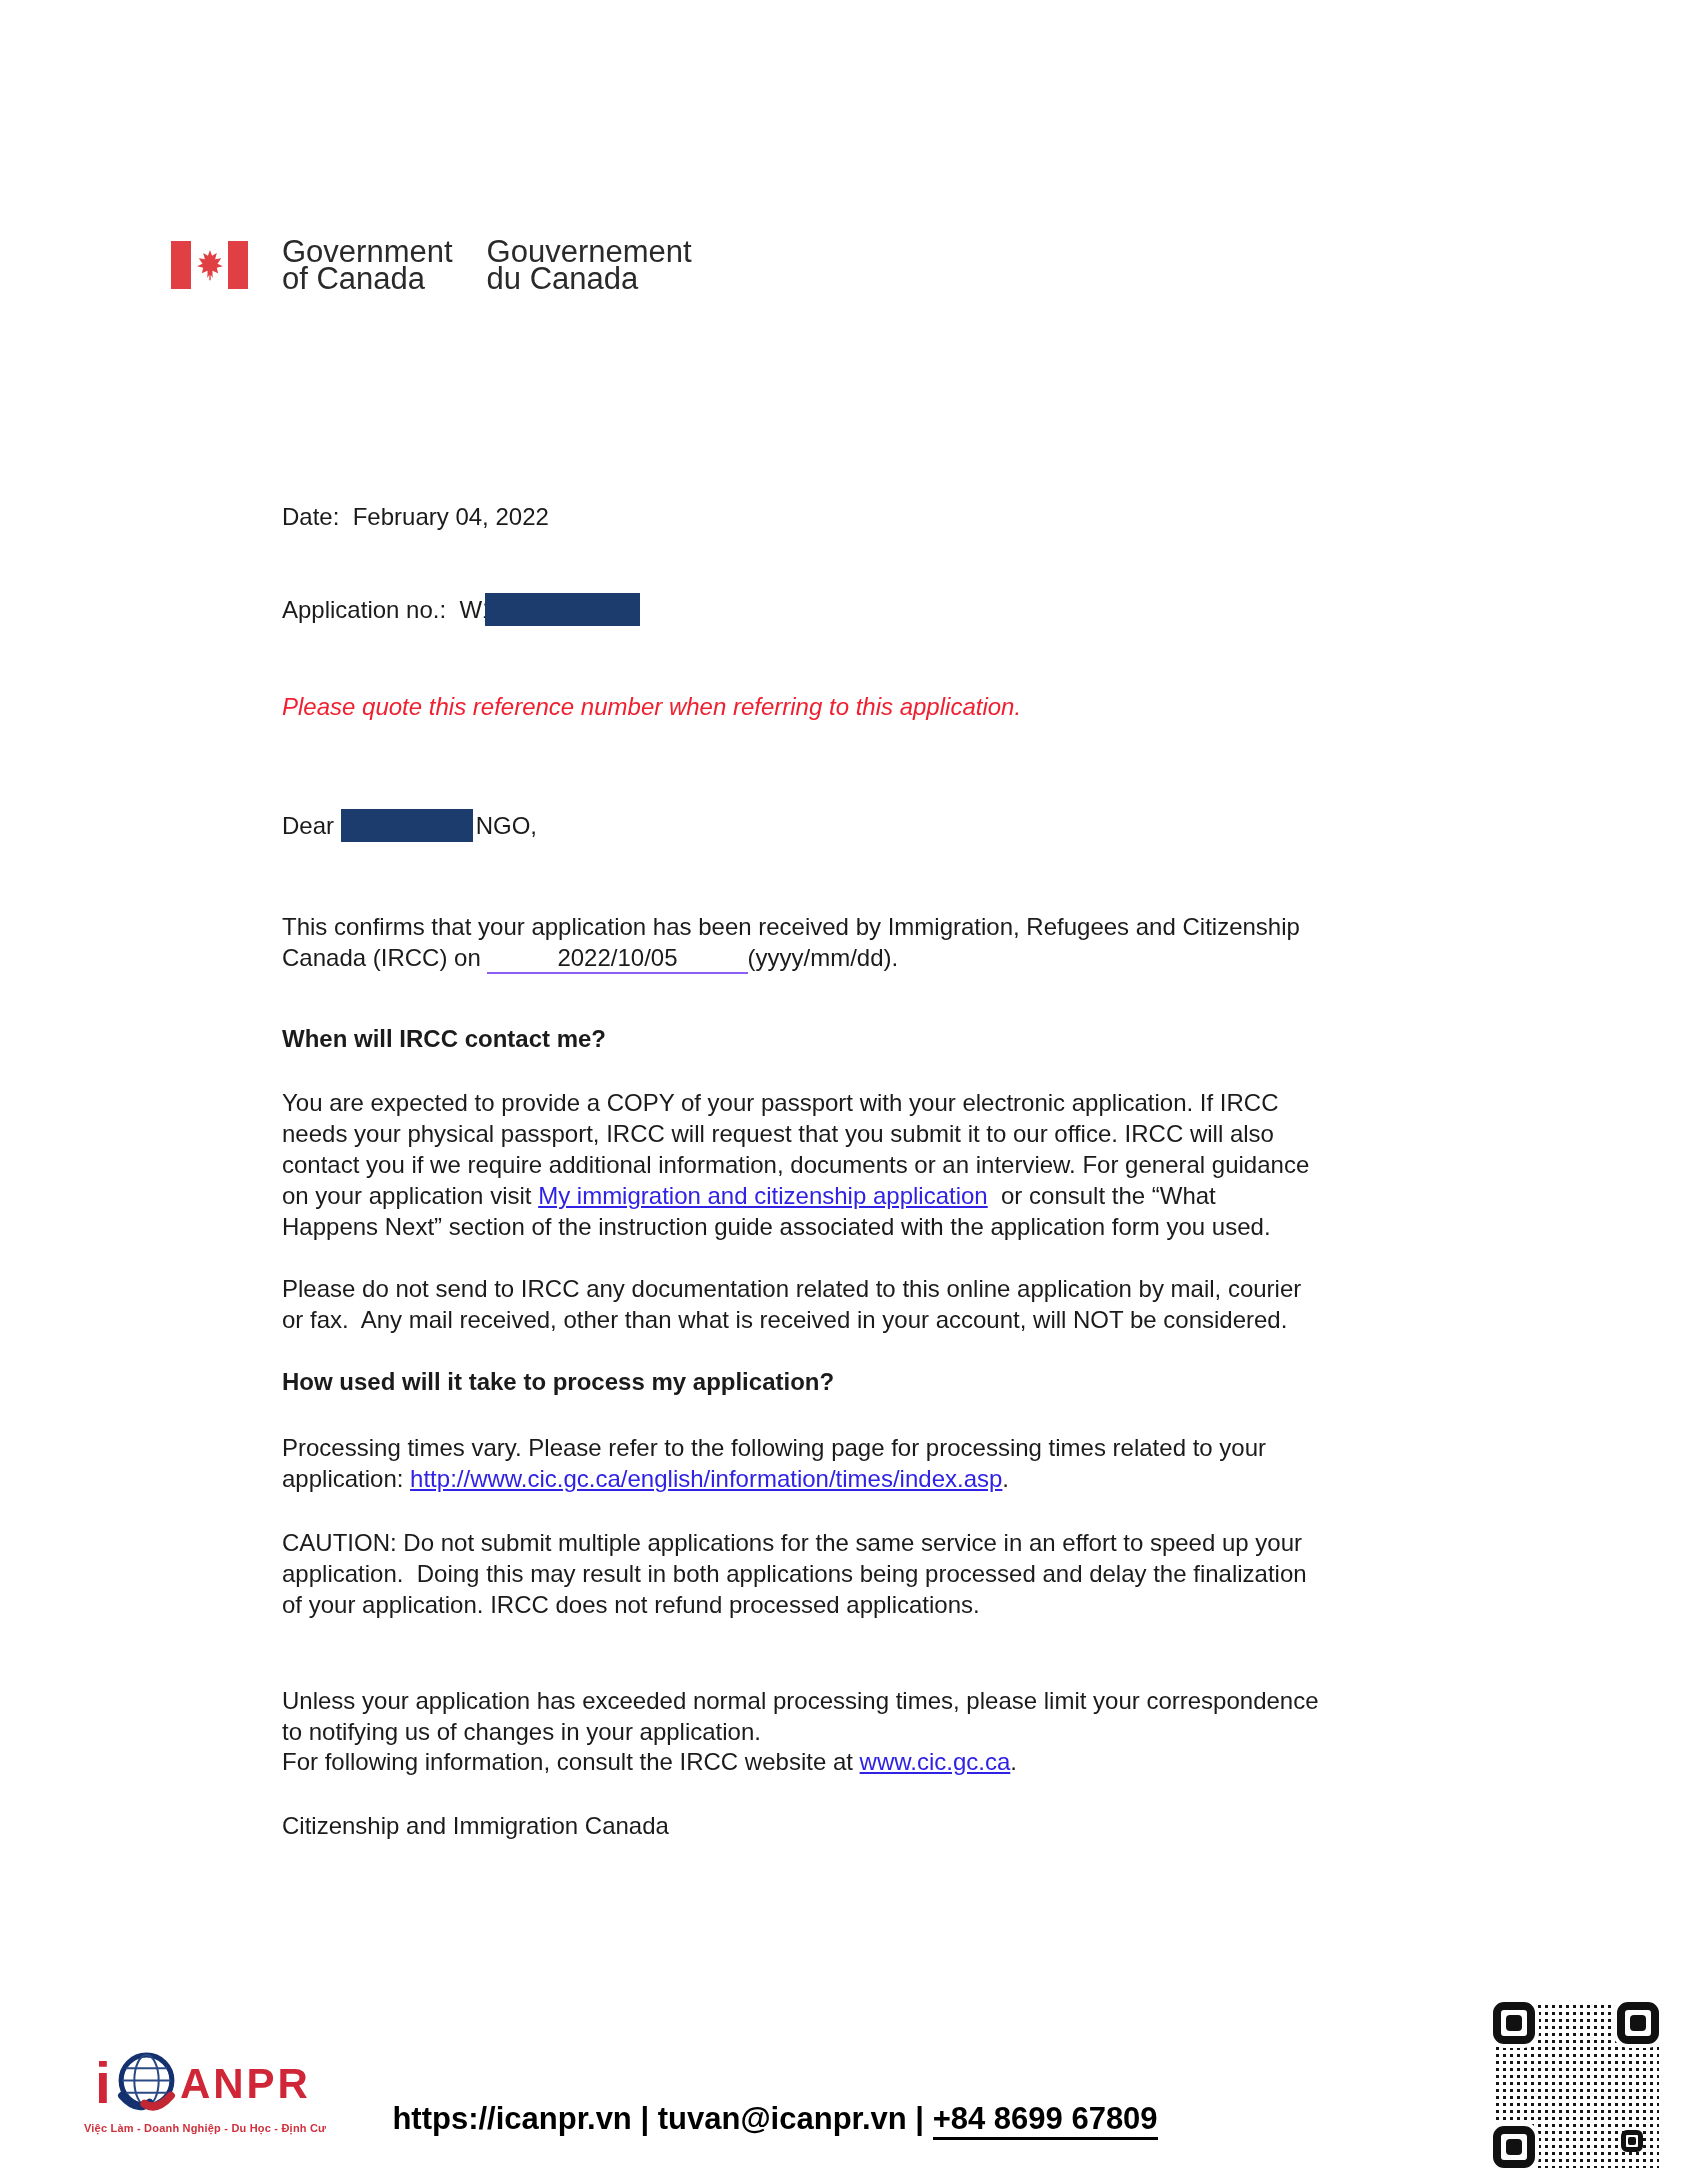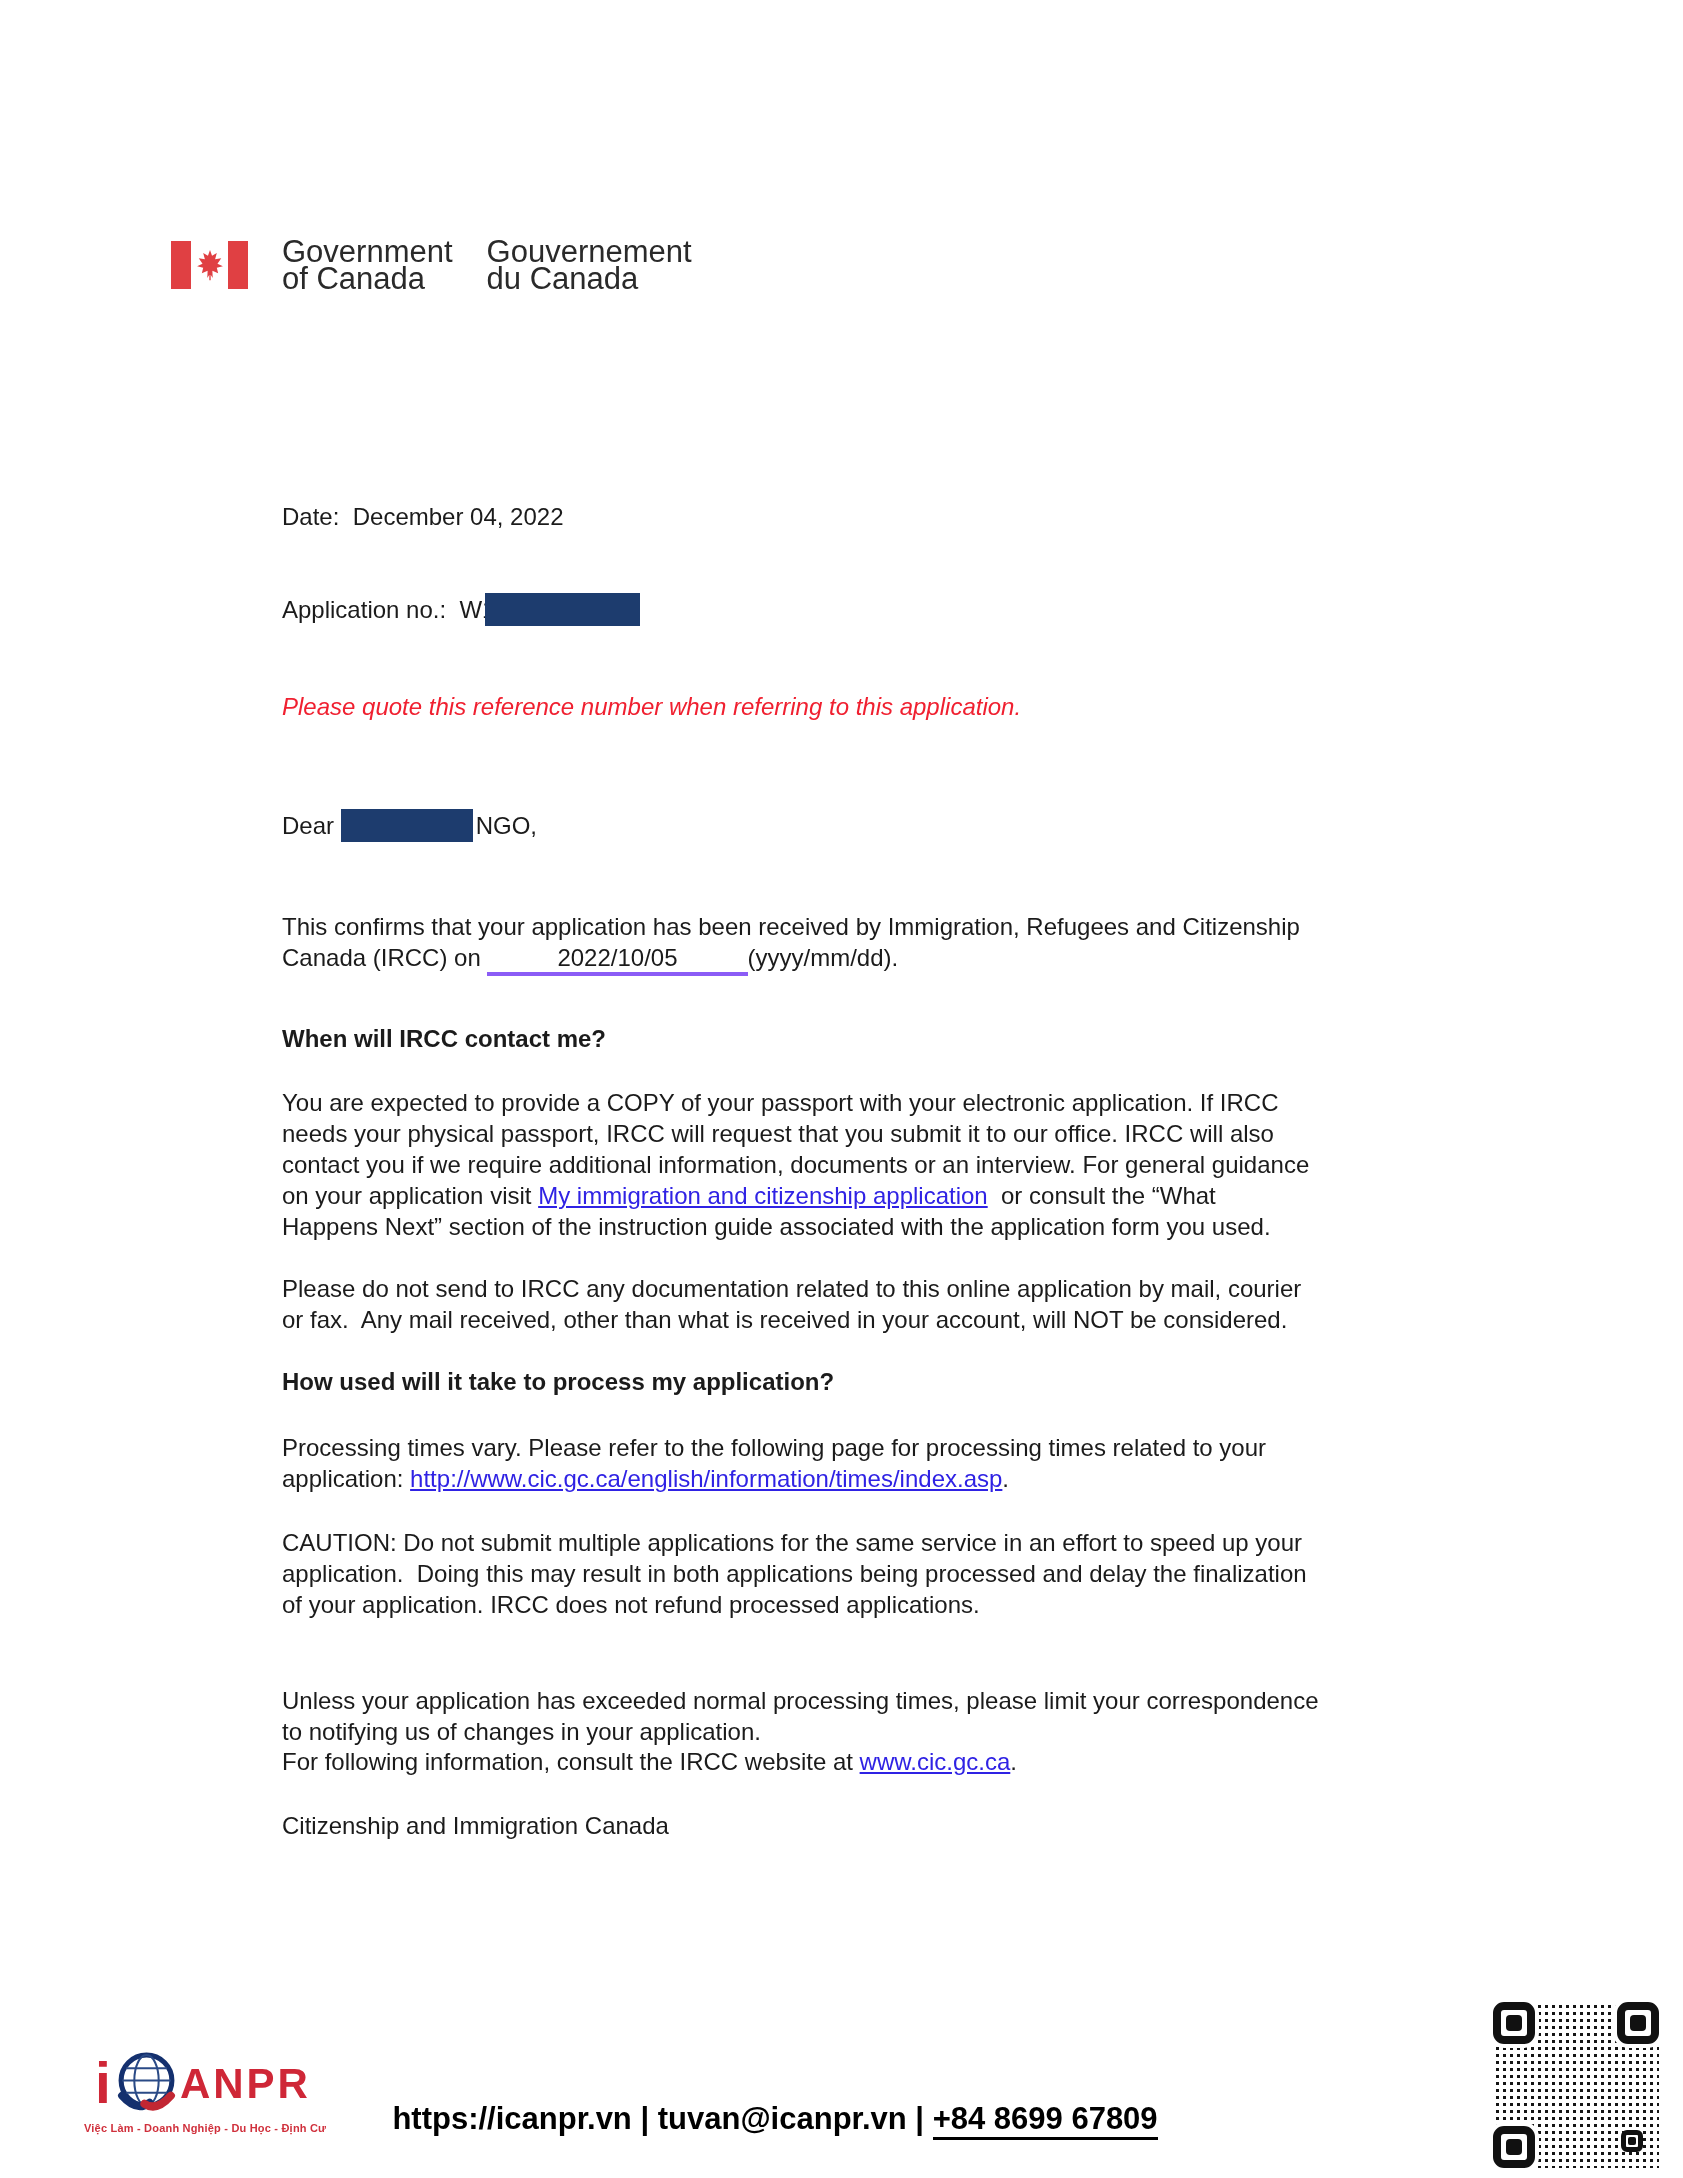--- a/index.html
+++ b/index.html
@@ -62,21 +62,21 @@
     background: #1d3c6e;
     height: 33px;
     vertical-align: middle;
     margin-top: -4px;
   }
   .redact-app { width: 155px; margin-left: -10px; }
   .redact-name { width: 132px; margin-right: 3px; }
   a.doc-link { color: #2f22e4; text-decoration: underline; cursor: pointer; }
   .blank-underline {
     display: inline-block;
-    border-bottom: 4px solid #8b5cf6;
+    border-bottom: 2px solid #8b5cf6;
     padding: 0 70px;
     line-height: 28px;
   }
 
   
   .brand { position: absolute; left: 84px; top: 2051px; width: 238px; }
   .brand-row { display: flex; align-items: center; justify-content: center; }
   .brand-i { color: #cf2737; font-size: 57px; font-weight: 700; line-height: 57px; margin-right: 2px; }
   .brand-globe { width: 65px; height: 65px; margin: 0 1px; }
   .brand-anpr { color: #cf2737; font-size: 42px; font-weight: 700; letter-spacing: 3px; line-height: 42px; }
@@ -156,21 +156,21 @@
       <div class="bar"></div>
     </div>
     <div class="gov-text">
       <div class="gov-col">Government
 of Canada</div>
       <div class="gov-col">Gouvernement
 du Canada</div>
     </div>
   </div>
 
-  <div class="tline" style="top:501px;">Date:  December 04, 2022</div>
+  <div class="tline" style="top:501px;">Date:  February 04, 2022</div>
 
   <div class="tline" style="top:594px;"><span>Application no.:  W1</span><span class="redact redact-app"></span></div>
 
   <div class="tline note-red" style="top:691px;">Please quote this reference number when referring to this application.</div>
 
   <div class="tline" style="top:810px;"><span>Dear </span><span class="redact redact-name"></span><span>NGO,</span></div>
 
   <div class="para" style="top:911px;"><span>This confirms that your application has been received by Immigration, Refugees and Citizenship
 Canada (IRCC) on </span><span class="blank-underline">2022/10/05</span><span>(yyyy/mm/dd).</span></div>
 

